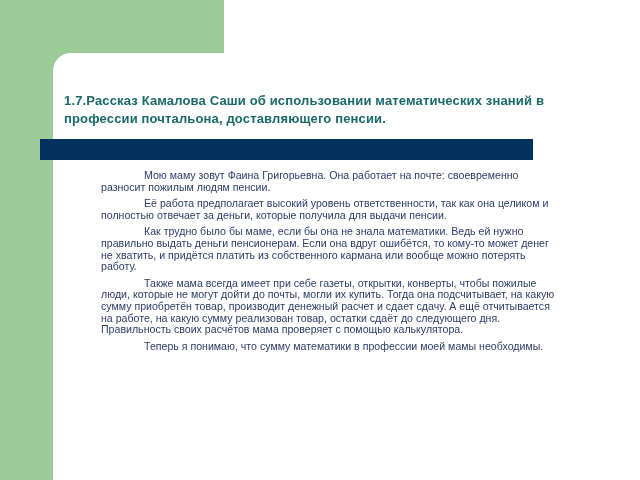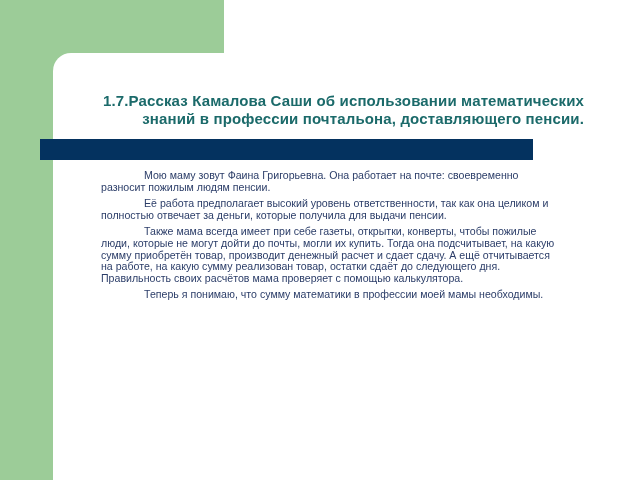--- a/index.html
+++ b/index.html
@@ -43,26 +43,25 @@
       left: 53px; top: 53px;
       width: 18px; height: 18px;
       background: #9ccc98;
     }
     .title {
       position: absolute;
       left: 64px;
       top: 92px;
       width: 520px;
       margin: 0;
-      font-size: 15px;
+      font-size: 13px;
       font-weight: bold;
       line-height: 18px;
       color: #1b6a6a;
       letter-spacing: 0.15px;
-      text-align: right;
     }
     .bar {
       position: absolute;
       left: 40px;
       top: 139px;
       width: 493px;
       height: 21px;
       background: #04325f;
     }
     .body {
@@ -88,16 +87,17 @@
   <div class="corner-fill"></div>
   <div class="white-corner"></div>
 
   <h1 class="title">1.7.Рассказ Камалова Саши об использовании математических знаний в профессии почтальона, доставляющего пенсии.</h1>
 
   <div class="bar"></div>
 
   <div class="body">
     <p>Мою маму зовут Фаина Григорьевна. Она работает на почте: своевременно разносит пожилым людям пенсии.</p>
     <p>Её работа предполагает высокий уровень ответственности, так как она целиком и полностью отвечает за деньги, которые получила для выдачи пенсии.</p>
+    <p>Как трудно было бы маме, если бы она не знала математики. Ведь ей нужно правильно выдать деньги пенсионерам. Если она вдруг ошибётся, то кому-то может денег не хватить, и придётся платить из собственного кармана или вообще можно потерять работу.</p>
     <p>Также мама всегда имеет при себе газеты, открытки, конверты, чтобы пожилые люди, которые не могут дойти до почты, могли их купить. Тогда она подсчитывает, на какую сумму приобретён товар, производит денежный расчет и сдает сдачу. А ещё отчитывается на работе, на какую сумму реализован товар, остатки сдаёт до следующего дня. Правильность своих расчётов мама проверяет с помощью калькулятора.</p>
     <p>Теперь я понимаю, что сумму математики в профессии моей мамы необходимы.</p>
   </div>
 </div>
 
 </body></html>

